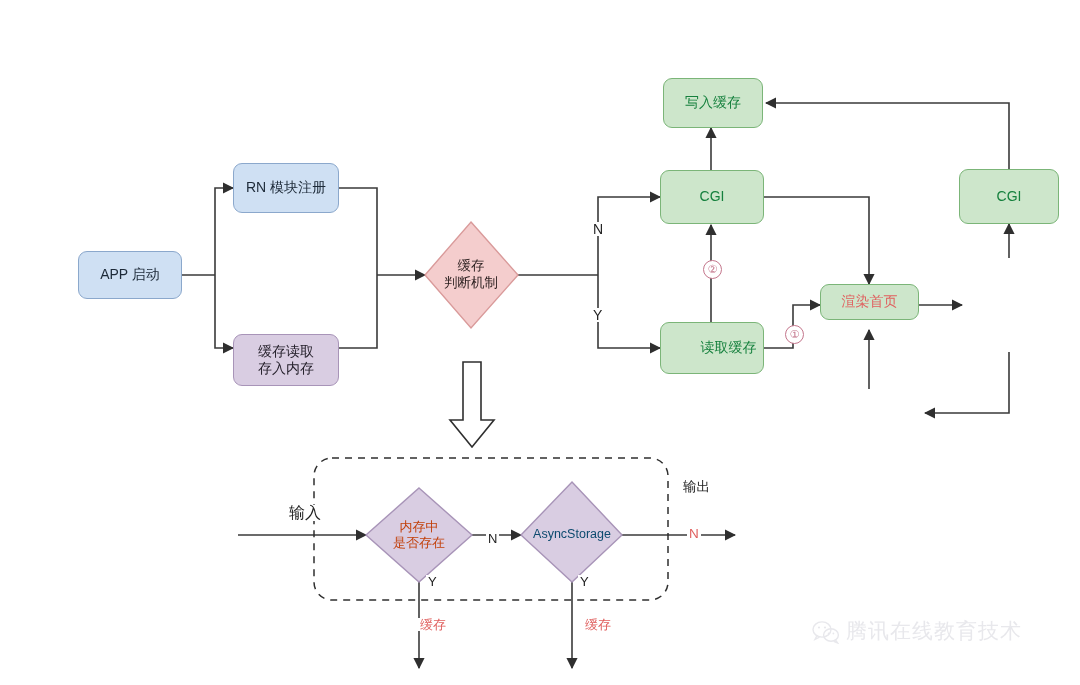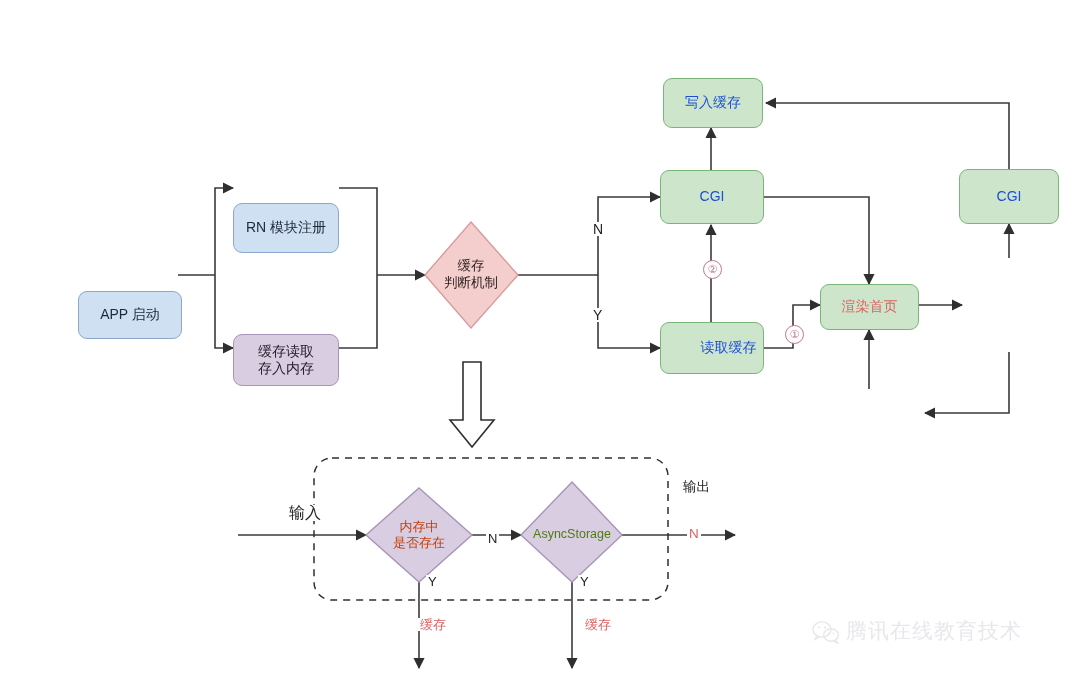--- a/index.html
+++ b/index.html
@@ -36,31 +36,30 @@
   }
   .box {
     border-radius: 9px;
     border-width: 1.4px;
     border-style: solid;
   }
   .box-blue {
     background: #cfe0f3;
     border-color: #8ba8cc;
     color: #1d2a38;
-    margin-top: 40px;
   }
   .box-purple {
     background: #d9cde2;
     border-color: #a894b8;
     color: #25202b;
   }
   .box-green {
     background: #cde6cb;
     border-color: #7bb578;
-    color: #1d4ed8;
+    color: #15803d;
   }
   .circle-yellow {
     background: #fbedbf;
     border: 1.4px solid #d6c274;
     border-radius: 50%;
     color: #2b2717;
   }
   .red-text {
     color: #e0605f;
   }
@@ -181,30 +180,30 @@
 
   <div class="node" style="left:425px; top:252px; width:92px; height:46px; font-size:13.5px; color:#2b1f1f;">缓存
 判断机制</div>
 
   <div class="node box box-green" style="left:663px; top:78px; width:100px; height:50px; font-size:14px;">写入缓存</div>
 
   <div class="node box box-green" style="left:660px; top:170px; width:104px; height:54px; font-size:14px;">CGI</div>
 
   <div class="node box box-green" style="left:660px; top:322px; width:104px; height:52px; font-size:14px;padding-left:33px;">读取缓存</div>
 
-  <div class="node box box-green red-text" style="left:820px; top:284px; width:99px; height:46px; font-size:14px;">渲染首页</div>
+  <div class="node box box-green red-text" style="left:820px; top:284px; width:99px; height:36px; font-size:14px;">渲染首页</div>
 
 
 
   <div class="node box box-green" style="left:959px; top:169px; width:100px; height:55px; font-size:14px;">CGI</div>
 
   <div class="node" style="left:374px; top:512px; width:90px; height:46px; font-size:13px; color:#c2410c;">内存中
 是否存在</div>
 
-  <div class="node" style="left:521px; top:524px; width:102px; height:22px; font-size:12.5px; color:#4d7c0f;">AsyncStorage</div>
+  <div class="node" style="left:521px; top:524px; width:102px; height:22px; font-size:12.5px; color:#0c4a6e;">AsyncStorage</div>
 
   <div class="label" style="left:591px; top:222px; font-size:14px;">N</div>
 
   <div class="label" style="left:591px; top:308px; font-size:14px;">Y</div>
 
   <div class="circ-num" style="left:785px; top:325px;">①</div>
 
   <div class="circ-num" style="left:703px; top:260px;">②</div>
 
   <div class="label" style="left:287px; top:505px; font-size:16px;">输入</div>

